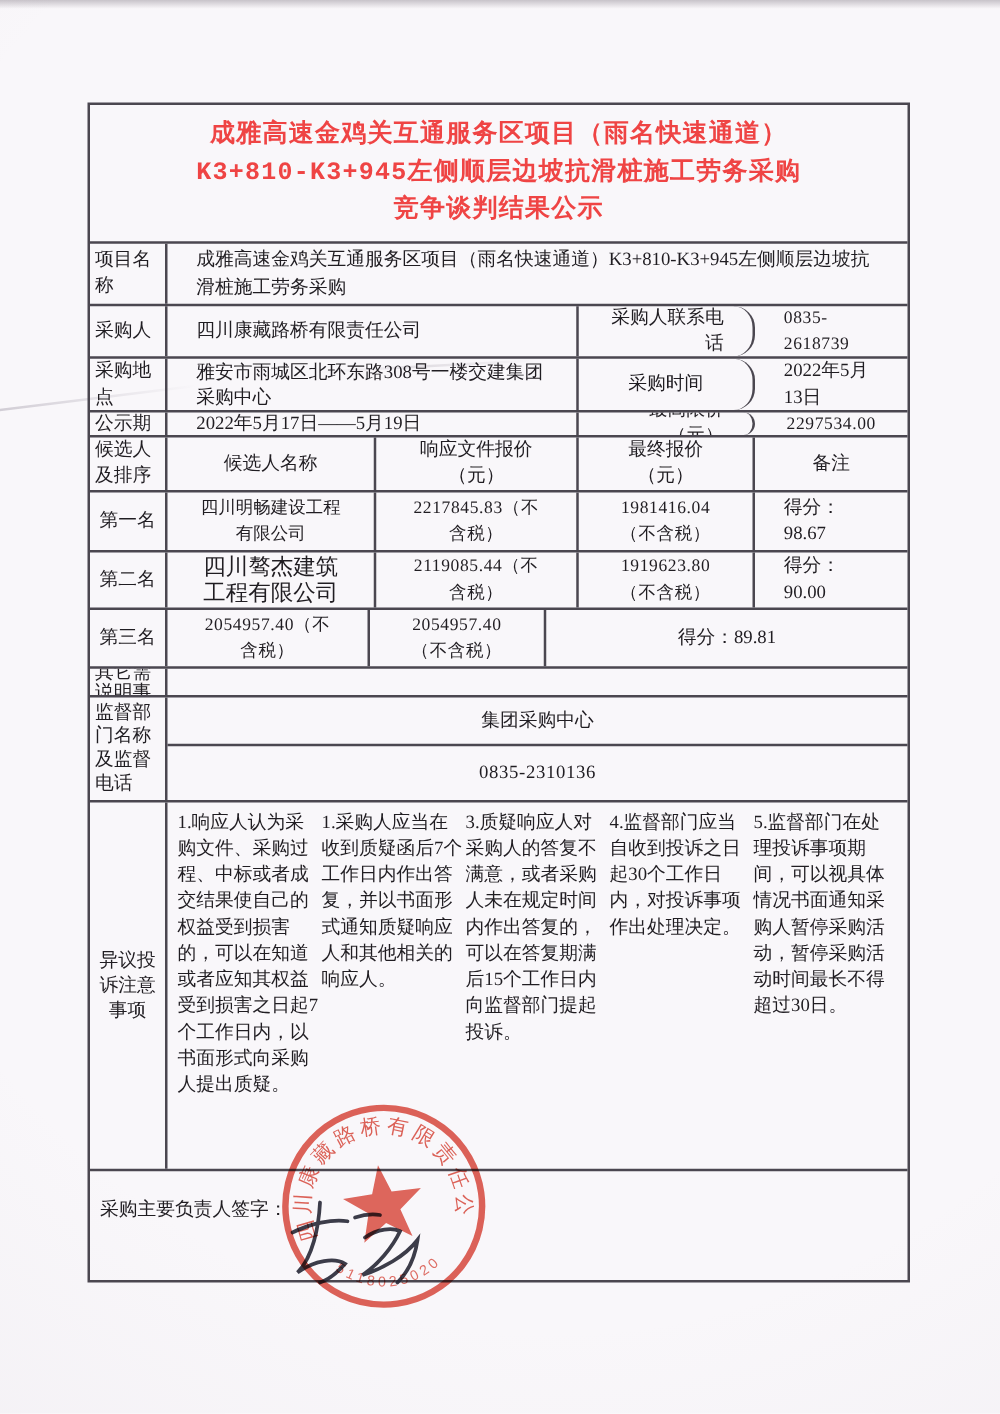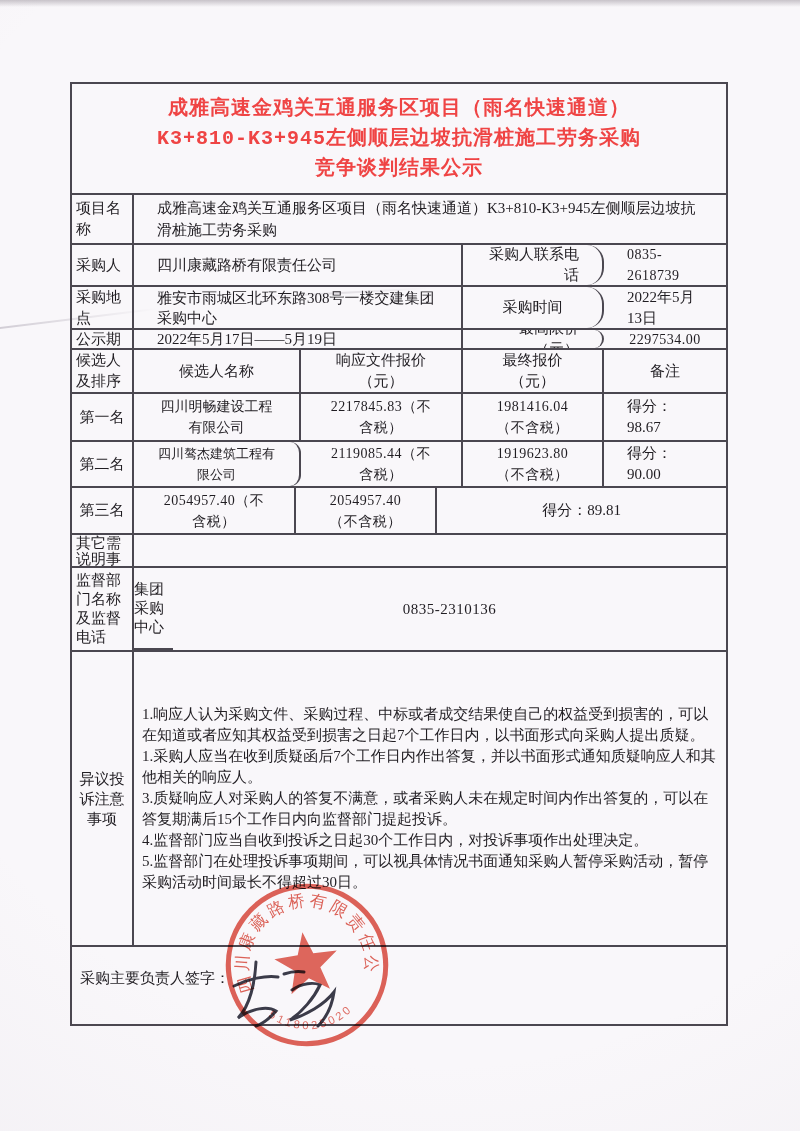--- a/index.html
+++ b/index.html
@@ -59,32 +59,32 @@
     font-family:Liberation Mono, monospace;font-weight:bold;
     font-size:20px;line-height:30px;letter-spacing:1px;color:#ef4444;}
   .r-project{height:50px;}
   .r-purchaser{height:42px;}
   .r-location{height:43px;}
   .r-publicity{height:20px;}
   .r-bhead{height:44px;}
   .r-bid1{height:48px;}
   .r-bid2{height:46px;}
   .r-bid3{height:47px;}
-  .r-other{height:33px;}
+  .r-other{height:23px;}
   .r-sup{height:84px;}
   .r-obj{height:295px;}
   .r-sig{height:62px;border-radius:26px;}
 
-  .sup-right{flex:1;display:flex;flex-direction:row;}
+  .sup-right{flex:1;display:flex;flex-direction:column;}
   .sup-sub{flex:0 0 39px;display:flex;align-items:center;justify-content:center;
     border-bottom:2px solid var(--bd);box-sizing:border-box;font-size:15px;}
   .sup-sub2{flex:1;display:flex;align-items:center;justify-content:center;font-size:15px;letter-spacing:.5px;}
 
   .obj-label{justify-content:center;text-align:center;}
-  .obj-content{flex-direction:column;justify-content:center;align-items:flex-start;
+  .obj-content{flex-direction:row;justify-content:center;align-items:flex-start;
     padding:6px 8px;font-size:15px;line-height:21px;}
   .obj-content div{width:100%;}
 
   .sig-row .cell{font-size:15px;padding-left:8px;}
 
   .seal{
     position:absolute;left:219px;top:877px;width:176px;height:176px;
     opacity:.85;mix-blend-mode:multiply;transform:rotate(-8deg);
     pointer-events:none;
   }
@@ -147,21 +147,21 @@
   <div class="row r-bid1">
     <div class="cell b1">第一名</div>
     <div class="cell b2" style="font-size:14px;">四川明畅建设工程有限公司</div>
     <div class="cell b3 num">2217845.83（不含税）</div>
     <div class="cell b4 num">1981416.04（不含税）</div>
     <div class="cell last center">得分：98.67</div>
   </div>
 
   <div class="row r-bid2">
     <div class="cell b1">第二名</div>
-    <div class="cell b2" style="font-size:13px;border-radius:11px;">四川骜杰建筑工程有限公司</div>
+    <div class="cell b2" style="font-size:18px;">四川骜杰建筑工程有限公司</div>
     <div class="cell b3 num">2119085.44（不含税）</div>
     <div class="cell b4 num">1919623.80（不含税）</div>
     <div class="cell last center">得分：90.00</div>
   </div>
 
   <div class="row r-bid3">
     <div class="cell b1">第三名</div>
     <div class="cell b3 num">2054957.40（不含税）</div>
     <div class="cell b4 num">2054957.40（不含税）</div>
     <div class="cell last center">得分：89.81</div>

